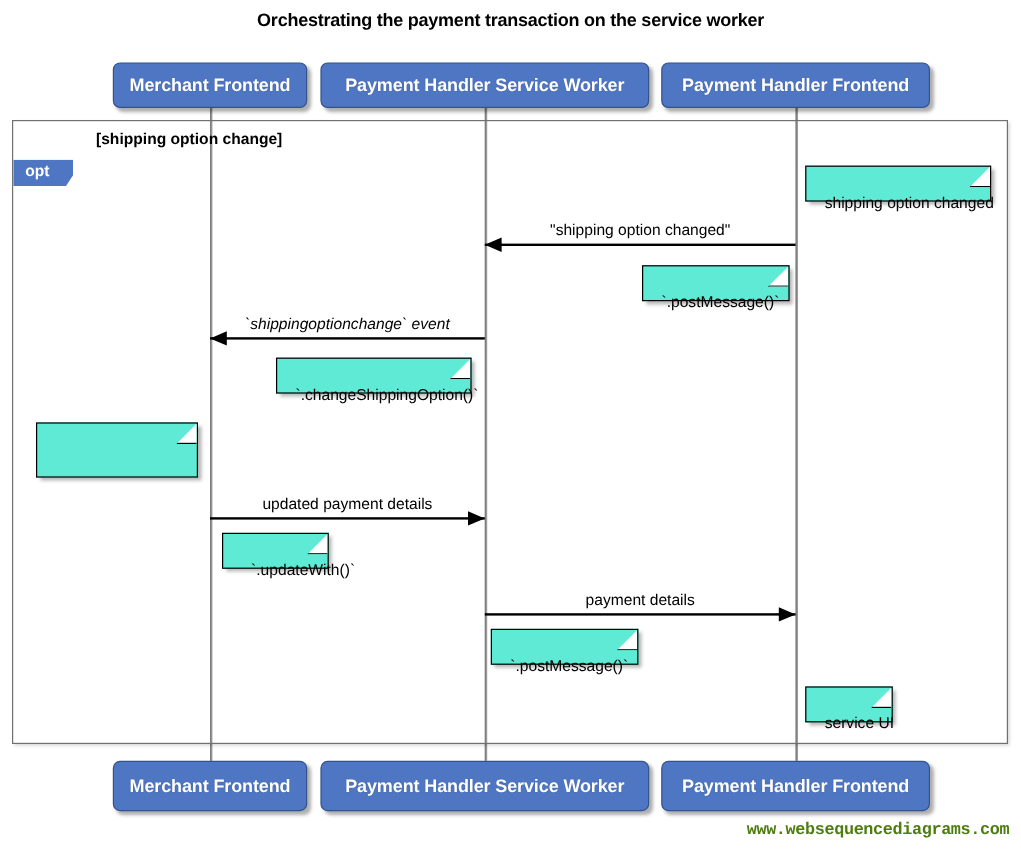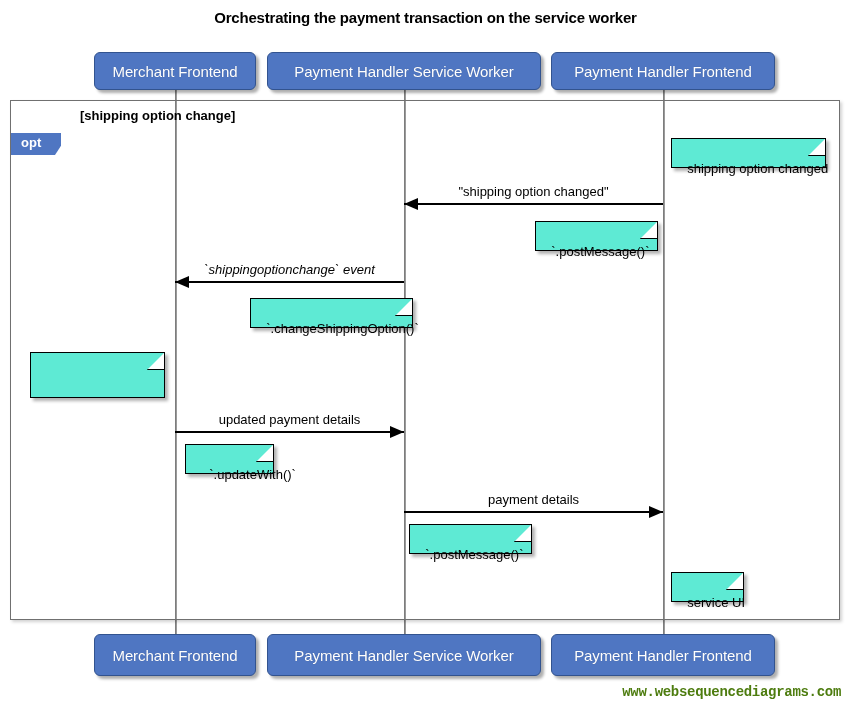--- a/index.html
+++ b/index.html
@@ -31,21 +31,21 @@
 
   
   .participant {
     position: absolute;
     box-sizing: border-box;
     background: #4f76c2;
     border: 1px solid #32538f;
     border-radius: 6px;
     color: #ffffff;
     font-size: 15px;
-    font-weight: normal;
+    font-weight: bold;
     letter-spacing: -0.1px;
     display: flex;
     align-items: center;
     justify-content: center;
     box-shadow: 3px 3px 3px rgba(0,0,0,0.32);
     text-shadow: 0 0 1px rgba(0,0,0,0.25);
     white-space: nowrap;
   }
 
   
@@ -183,21 +183,21 @@
 
 <div class="note" style="left:535px; top:221px; width:123px; height:30px;">
   <span>`.postMessage()`</span>
   <span class="note-fold"></span>
 </div>
 
 <div class="msg-label" style="left:175px; top:262px; width:229px;font-style:italic;">`shippingoptionchange` event</div>
 <div class="msg-line" style="left:175px; top:281px; width:229px;"></div>
 <div class="msg-head left" style="left:175px; top:276px;"></div>
 
-<div class="note" style="left:230px; top:298px; width:163px; height:30px;margin-left:20px;">
+<div class="note" style="left:230px; top:298px; width:163px; height:30px;">
   <span>`.changeShippingOption()`</span>
   <span class="note-fold"></span>
 </div>
 
 <div class="note" style="left:30px; top:352px; width:135px; height:46px;">
   <span class="note-fold"></span>
 </div>
 
 <div class="msg-label" style="left:175px; top:412px; width:229px;">updated payment details</div>
 <div class="msg-line" style="left:175px; top:431px; width:229px;"></div>

